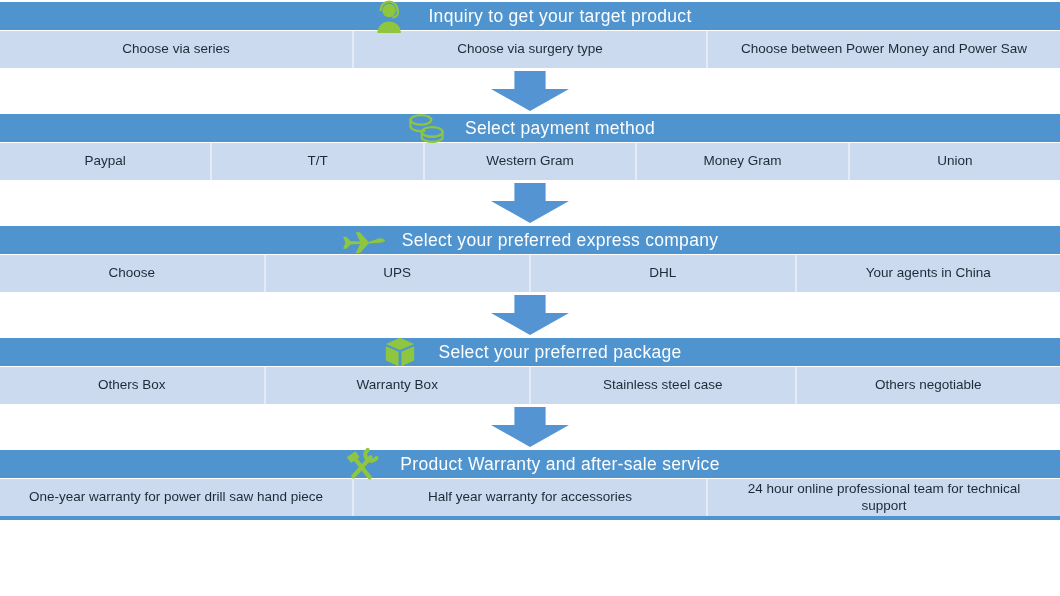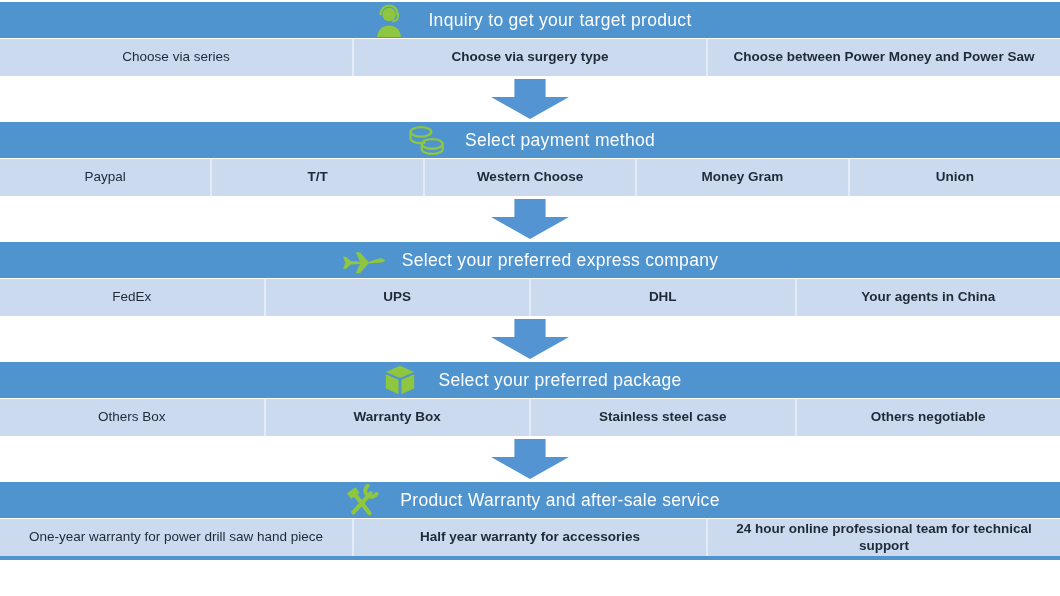--- a/index.html
+++ b/index.html
@@ -5,37 +5,37 @@
   html,body{margin:0;padding:0;}
   body{
     width:1060px;height:596px;background:#ffffff;overflow:hidden;
     font-family:"Liberation Sans", sans-serif;
     --header-blue:#4f94ce; --row-blue:#cbdaee; --arrow-blue:#5494d2;
     --icon-green:#8ec63f; --option-text:#1e2a38; --header-text:#fdfeff;
     --divider:#e3ebf7; --bottom-bar:#4f94ce;
   }
   .flow{padding-top:2px;display:flex;flex-direction:column;}
   .section-header{
-    height:36px;background:var(--header-blue);
+    height:28px;background:var(--header-blue);
     display:flex;align-items:center;justify-content:center;gap:16px;
   }
   .section-icon{display:flex;align-items:center;justify-content:center;width:44px;height:40px;}
   .section-title{
     color:var(--header-text);font-size:17.5px;letter-spacing:.3px;
   }
   .options-row{
     margin-top:1px;height:37px;background:var(--row-blue);
     display:flex;align-items:stretch;
   }
   .option-cell{
     flex:1;display:flex;align-items:center;justify-content:center;
     font-size:13.5px;color:var(--option-text);text-align:center;
     line-height:1.2;padding:0 24px;
   }
-  .option-cell + .option-cell{border-left:2px solid var(--divider);font-weight:bold;}
+  .option-cell + .option-cell{border-left:2px solid var(--divider);}
   .arrow-gap{height:46px;display:flex;align-items:center;justify-content:center;background:#ffffff;}
   .down-arrow{
     width:78px;height:40px;background:var(--arrow-blue);
     clip-path:polygon(30% 0, 70% 0, 70% 45%, 100% 45%, 50% 100%, 0 45%, 30% 45%);
   }
   .bottom-bar{height:4px;background:var(--bottom-bar);}
 </style>
 </head>
 <body style="--header-blue: #4f94ce; --row-blue: #cbdaee; --arrow-blue: #5494d2; --icon-green: #8ec63f; --option-text: #1e2a38; --header-text: #fdfeff; --divider: #e3ebf7; --bottom-bar: #4f94ce;">
 
@@ -83,21 +83,21 @@
       <span class="section-title">Select payment method</span>
     </div>
     <div class="options-row">
         <div class="option-cell">
           <span>Paypal</span>
         </div>
         <div class="option-cell">
           <span>T/T</span>
         </div>
         <div class="option-cell">
-          <span>Western Choose</span>
+          <span>Western Gram</span>
         </div>
         <div class="option-cell">
           <span>Money Gram</span>
         </div>
         <div class="option-cell">
           <span>Union</span>
         </div>
       </div>
     <div class="arrow-gap">
       <div class="down-arrow"></div>
@@ -108,21 +108,21 @@
     <div class="section-header">
       <span class="section-icon">
           <svg width="46" height="31" viewBox="0 0 48 34">
     <path fill="#8ec63f" d="M41 14.5 c4 .3 6 1.6 6 2.5 s-2 2.2-6 2.5 l-12 .8 -9.5 10.7 h-4.6 l4.8-10.2 -10.4 .6 -4.6 4.6 h-3.7 l2.6-6.5 -2.6-6.5 h3.7 l4.6 4.6 10.4 .6 -4.8-10.2 h4.6 l9.5 10.7 z"></path>
   </svg>
         </span>
       <span class="section-title">Select your preferred express company</span>
     </div>
     <div class="options-row">
         <div class="option-cell">
-          <span>FedEx</span>
+          <span>Choose</span>
         </div>
         <div class="option-cell">
           <span>UPS</span>
         </div>
         <div class="option-cell">
           <span>DHL</span>
         </div>
         <div class="option-cell">
           <span>Your agents in China</span>
         </div>

